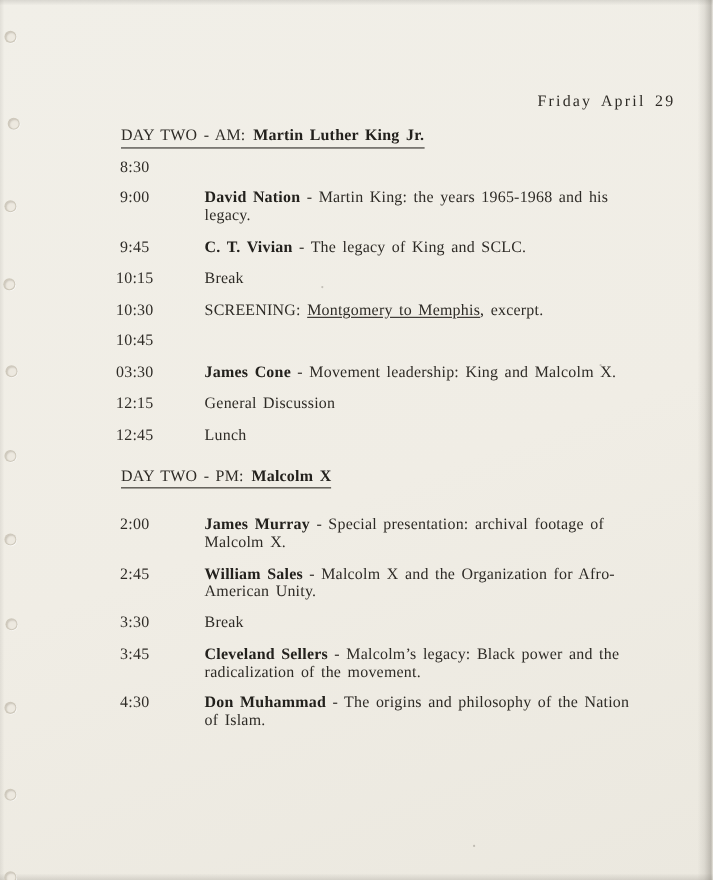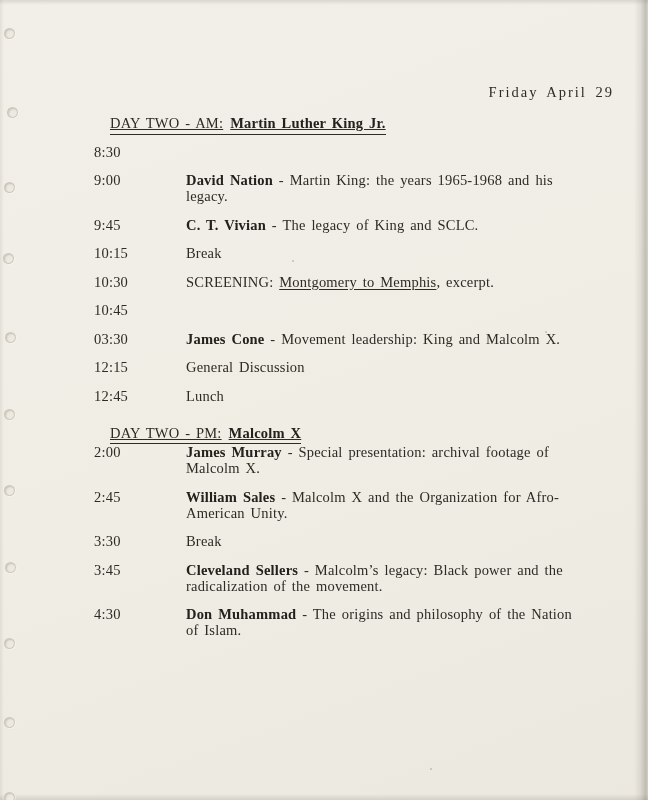--- a/index.html
+++ b/index.html
@@ -58,29 +58,28 @@
     text-align: right;
   }
   .section-heading {
     font-size: 14.5px;
     font-weight: normal;
     display: table;
     margin: 0 0 0 16px;
     padding-bottom: 2.5px;
     border-bottom: 1.3px solid #2e2b26;
     white-space: pre;
-    text-decoration: underline;
   }
   .day-section:first-child .section-heading { margin-top: 15px; }
   .day-section:nth-child(2) .section-heading { margin-top: 21px; }
   .heading-topic { font-weight: bold; margin-left: 7px; color: #23211d; }
   .day-section:first-child .rows { margin-top: 9px; }
-  .day-section:nth-child(2) .rows { }
+  .day-section:nth-child(2) .rows { margin-top: 25px; }
   .schedule-row { display: flex; margin-bottom: 12.5px; }
-  .row-time { flex: 0 0 57px; width: 57px; text-align: left; }
+  .row-time { flex: 0 0 57px; width: 57px; text-align: center; }
   .row-desc { margin-left: 35px; width: 410px; white-space: pre-wrap; }
   .seg-bold { font-weight: bold; color: #23211d; }
   .seg-underline { text-decoration: underline; text-underline-offset: 2px; }
 </style>
 </head>
 <body>
 
 <div class="edge-left"></div>
 <div class="edge-top"></div>
 <div class="edge-bottom"></div>

